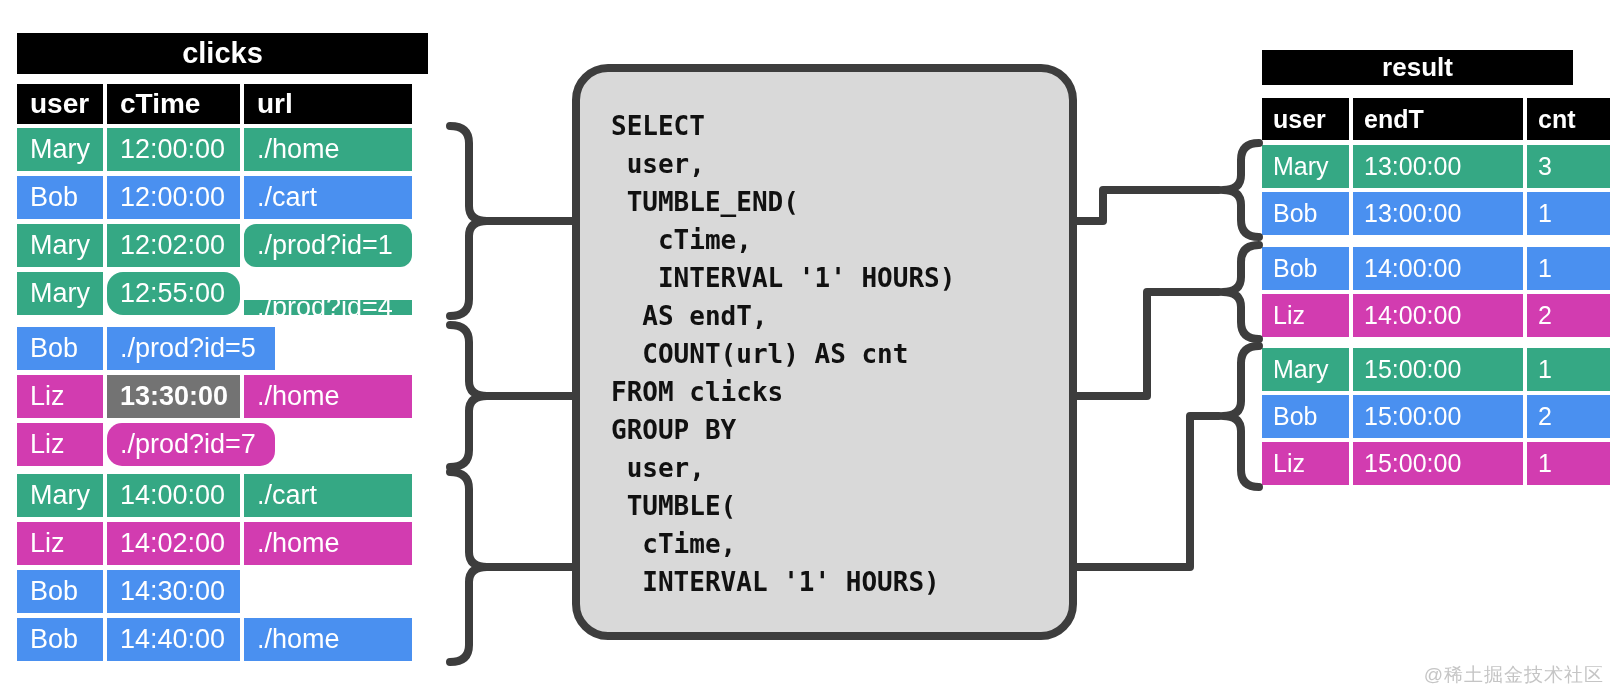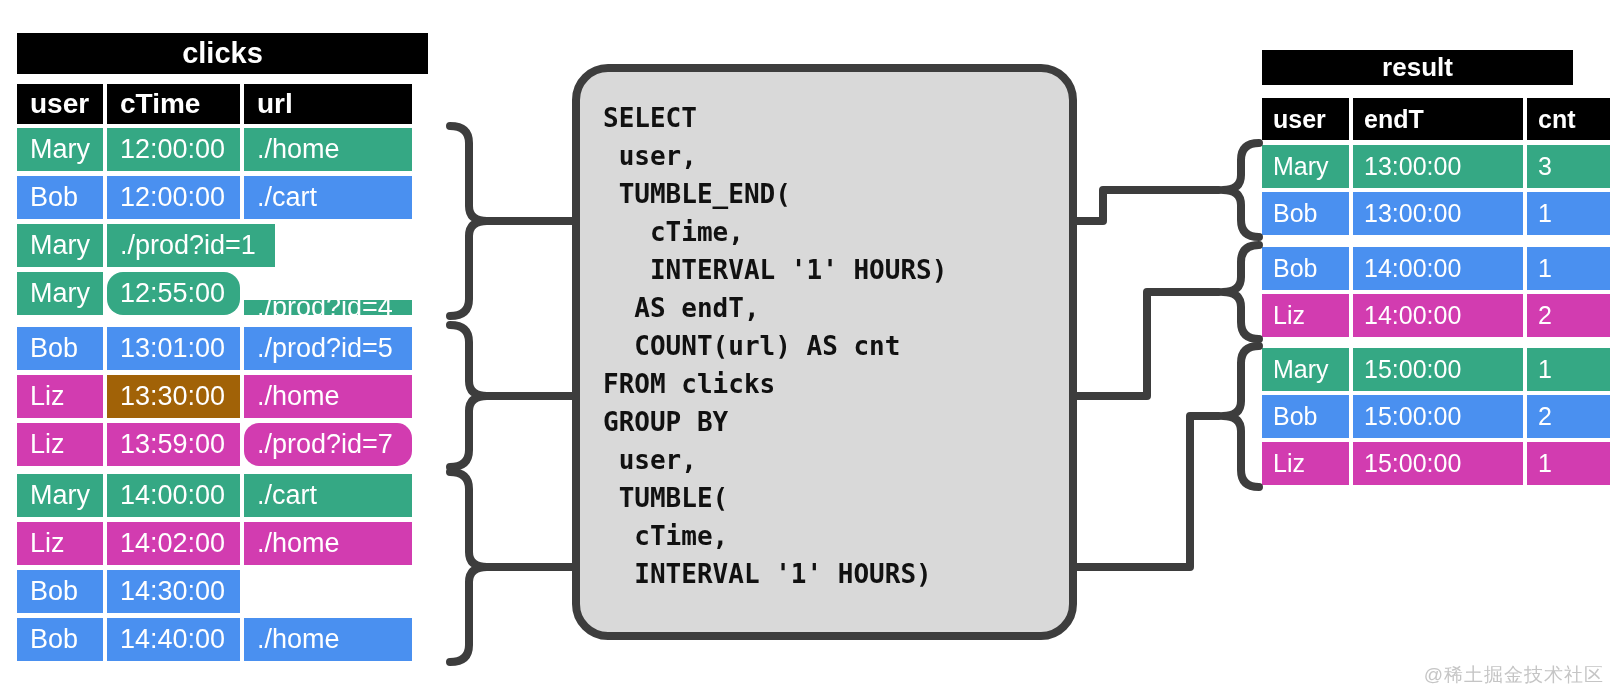--- a/index.html
+++ b/index.html
@@ -39,21 +39,21 @@
   .result .c-endt{width:170px;padding-left:11px;font-size:25px;}
   .result .c-cnt{width:92px;padding-left:11px;font-size:25px;}
   .result .hdr-cell{font-size:25px;}
   
   .sql-box{
     position:absolute;left:572px;top:64px;width:505px;height:576px;
     background:#d9d9d9;border:8px solid #3d3d3d;border-radius:36px;
     box-sizing:border-box;z-index:2;
   }
   .sql-box pre{
-    margin:0;padding:27px 0 0 23px;
+    margin:8px;padding:27px 0 0 23px;
     font-family:"DejaVu Sans Mono",monospace;font-weight:bold;
     font-size:26px;line-height:38px;color:#111;
   }
   
   svg.links{position:absolute;left:0;top:0;z-index:1;}
   svg.links path, svg.links polyline{
     fill:none;stroke:#3d3d3d;stroke-width:8;
     stroke-linecap:round;stroke-linejoin:round;
   }
   
@@ -78,41 +78,40 @@
     <div class="cell c-time" style="background: rgb(53, 168, 132);">12:00:00</div>
     <div class="cell c-url" style="background: rgb(53, 168, 132);">./home</div>
   </div>
   <div class="data-row" style="top:143px">
     <div class="cell c-user" style="background: rgb(74, 144, 240);">Bob</div>
     <div class="cell c-time" style="background: rgb(74, 144, 240);">12:00:00</div>
     <div class="cell c-url" style="background: rgb(74, 144, 240);">./cart</div>
   </div>
   <div class="data-row" style="top:191px">
     <div class="cell c-user" style="background: rgb(53, 168, 132);">Mary</div>
-    <div class="cell c-url" style="background: rgb(53, 168, 132);">./prod?id=1</div>
+    <div class="cell c-time" style="background: rgb(53, 168, 132);">12:02:00</div>
+    <div class="cell c-url" style="background: rgb(53, 168, 132); border-radius: 12px;">./prod?id=1</div>
   </div>
   <div class="data-row" style="top:239px">
     <div class="cell c-user" style="background: rgb(53, 168, 132);">Mary</div>
     <div class="cell c-time" style="background: rgb(53, 168, 132); border-radius: 16px;">12:55:00</div>
     <div class="cell c-url" style="background: rgb(53, 168, 132); margin-top: 28px;">./prod?id=4</div>
   </div>
 
   <div class="data-row" style="top:294px">
     <div class="cell c-user" style="background: rgb(74, 144, 240);">Bob</div>
-    <div class="cell c-time" style="background: rgb(74, 144, 240);">13:01:00</div>
     <div class="cell c-url" style="background: rgb(74, 144, 240);">./prod?id=5</div>
   </div>
   <div class="data-row" style="top:342px">
     <div class="cell c-user" style="background: rgb(210, 60, 176);">Liz</div>
-    <div class="cell c-time" style="background: #a16207;">13:30:00</div>
+    <div class="cell c-time" style="background: #737373; font-weight: bold;">13:30:00</div>
     <div class="cell c-url" style="background: rgb(210, 60, 176);">./home</div>
   </div>
   <div class="data-row" style="top:390px">
     <div class="cell c-user" style="background: rgb(210, 60, 176);">Liz</div>
-    <div class="cell c-time" style="background: rgb(210, 60, 176);">13:59:00</div>
     <div class="cell c-url" style="background: rgb(210, 60, 176); border-radius: 15px;">./prod?id=7</div>
   </div>
 
   <div class="data-row" style="top:441px">
     <div class="cell c-user" style="background: rgb(53, 168, 132);">Mary</div>
     <div class="cell c-time" style="background: rgb(53, 168, 132);">14:00:00</div>
     <div class="cell c-url" style="background: rgb(53, 168, 132);">./cart</div>
   </div>
   <div class="data-row" style="top:489px">
     <div class="cell c-user" style="background: rgb(210, 60, 176);">Liz</div>

